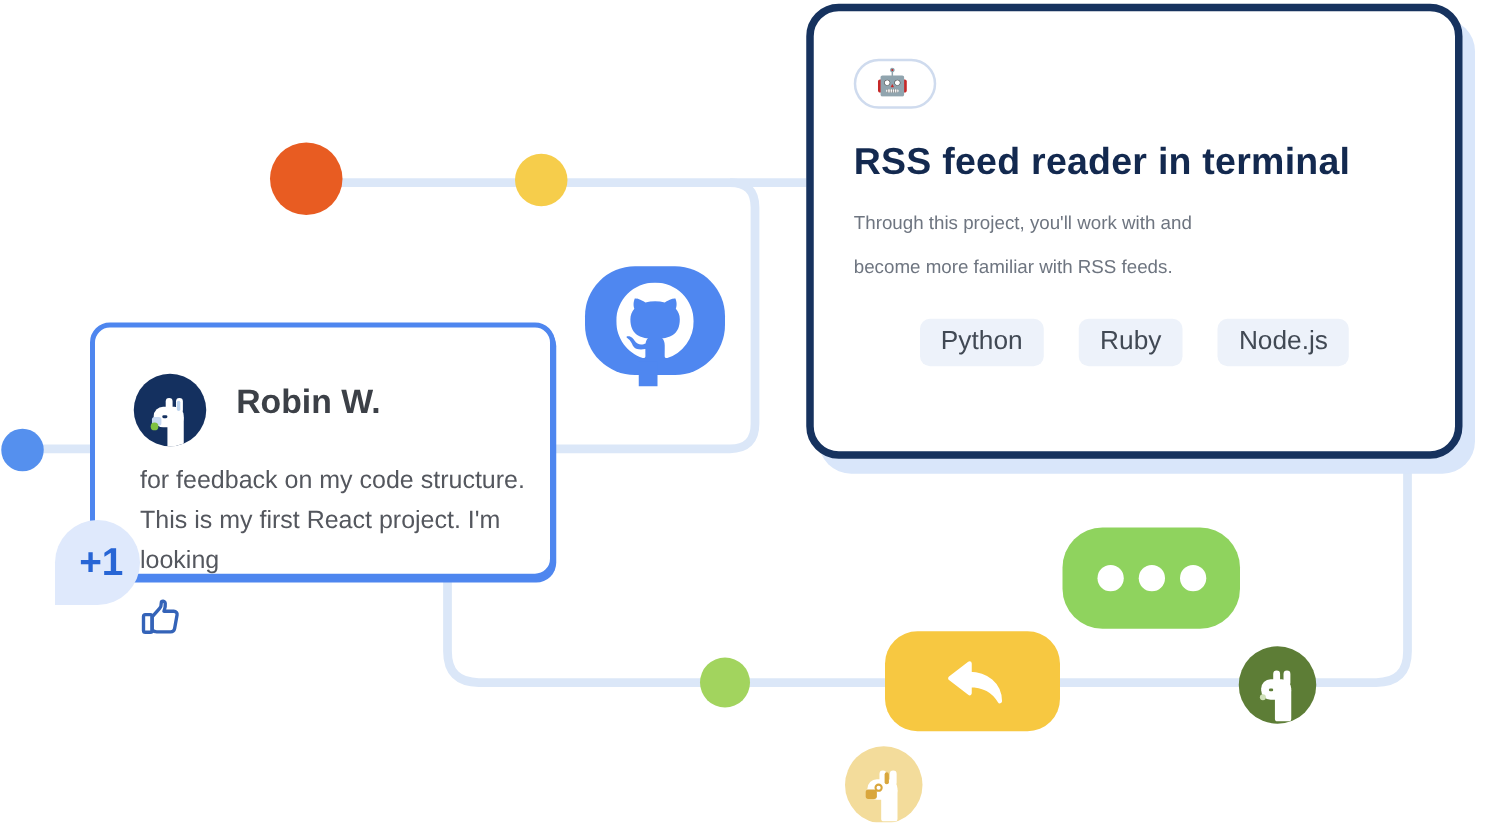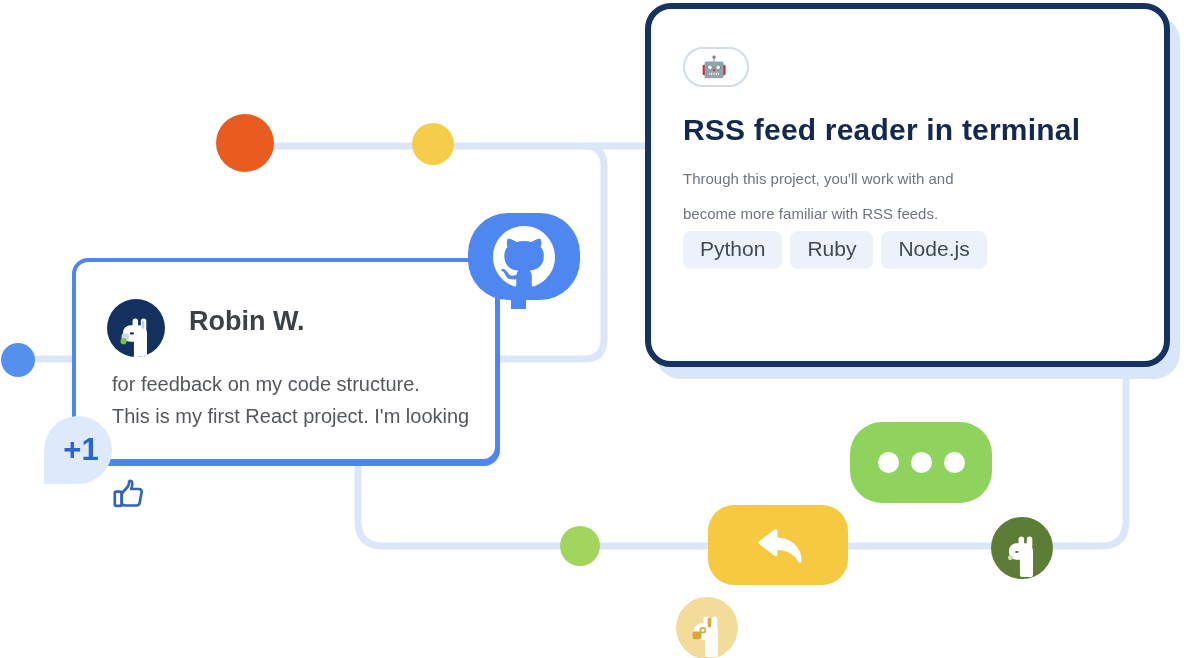--- a/index.html
+++ b/index.html
@@ -27,29 +27,29 @@
   }
   .badge {
     display:inline-flex; align-items:center; gap:10px;
     border:2px solid #cfdbee; border-radius:24px; padding:7px 20px 8px 16px;
     background:#fff;
   }
   .badge .emoji { font-size:21px; line-height:1; }
   .badge .label { font-size:22px; color:#2d62c6; }
   .project-title { margin-top:26px; font-size:30px; font-weight:bold; color:#13294f; letter-spacing:0.2px; }
   .project-desc  { margin-top:14px; font-size:15px; color:#6e7580; line-height:35px; }
-  .tag-row { display:flex; gap:8px; }
+  .tag-row { margin-top:24px; display:flex; gap:28px;justify-content:center; }
   .tag {
     background:#edf2fa; border-radius:8px; padding:6px 17px 8px 17px;
     font-size:21px; color:#414954;
   }
 
   
   .feedback-card {
-    position:absolute; left:72px; top:258px; width:427px; height:205px;
+    position:absolute; left:72px; top:258px; width:372px; height:205px;
     background:#ffffff; border:4px solid #4e86ef; border-radius:16px;
     box-shadow:1px 3px 0 #4e86ef; z-index:3;
   }
   .avatar {
     position:absolute; left:31px; top:37px; width:58px; height:58px;
     border-radius:50%; background:#14305f; overflow:hidden;
   }
   .avatar svg { display:block; margin:12px auto 0; }
   .author-name { position:absolute; left:113px; top:44px; font-size:27px; font-weight:bold; color:#3c4047; }
   .feedback-text { position:absolute; left:36px; top:106px; font-size:20px; color:#54575e; line-height:32px; }

